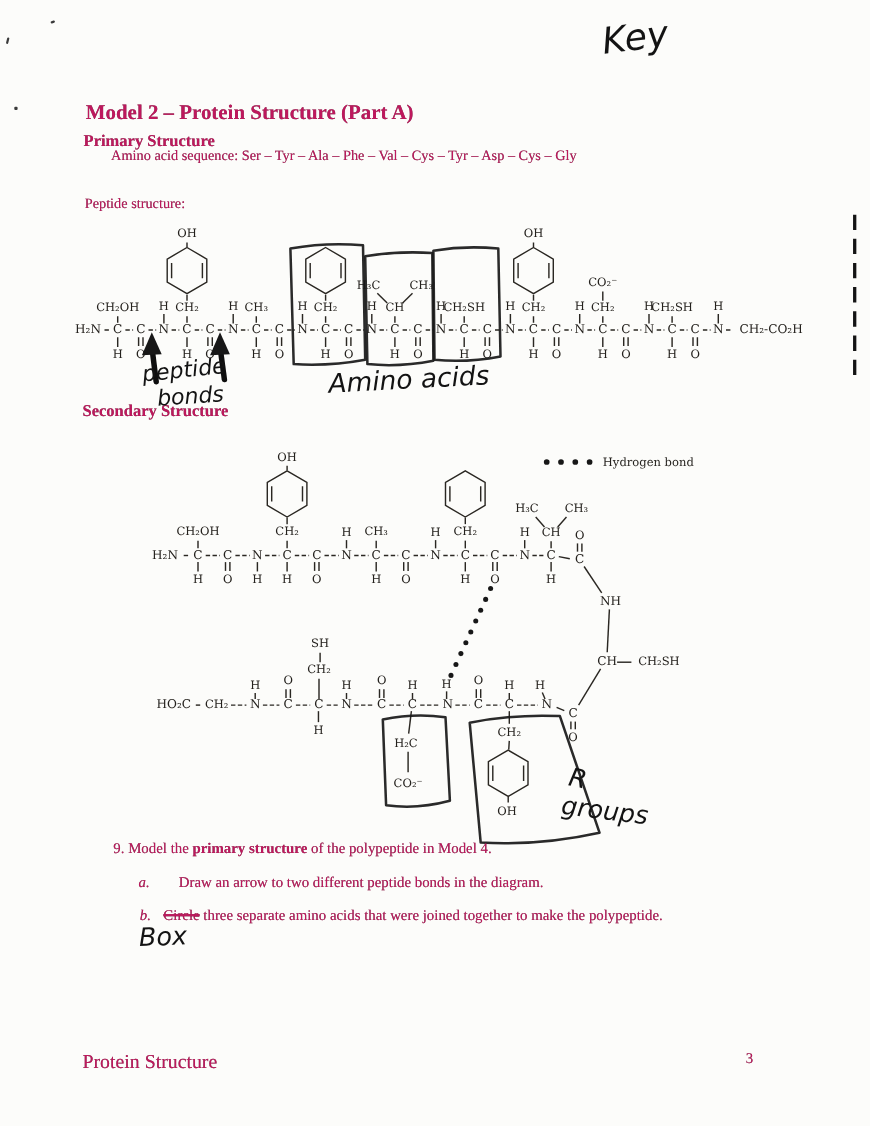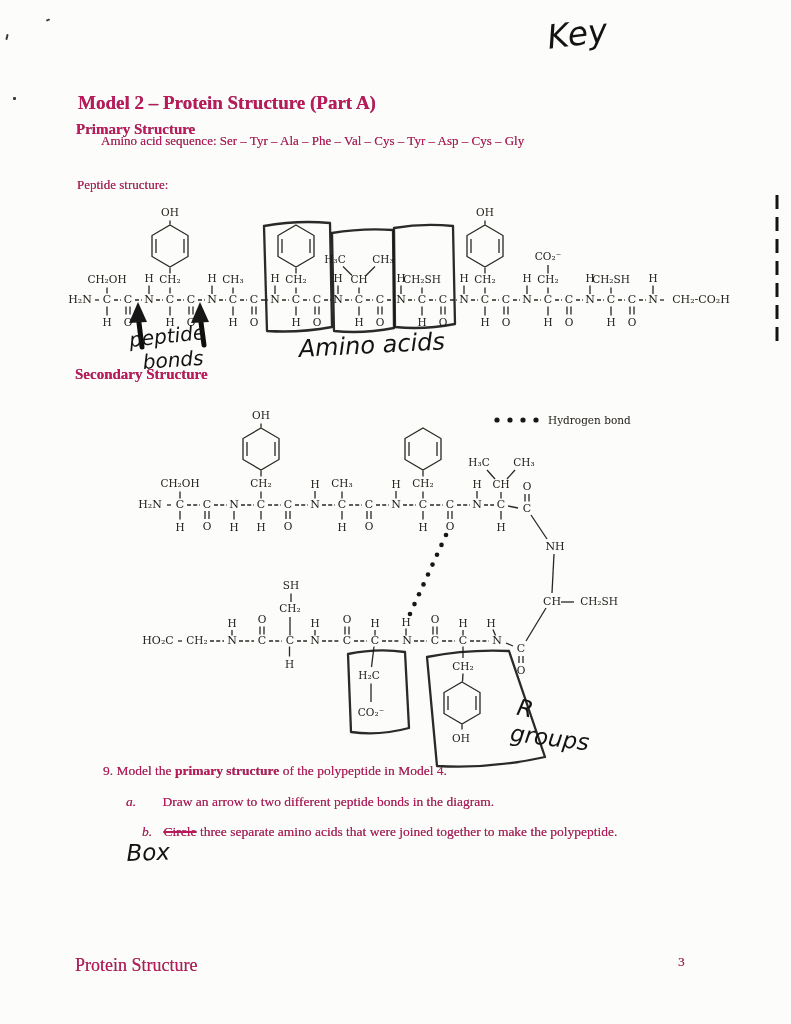--- a/index.html
+++ b/index.html
@@ -449,21 +449,21 @@
   <span class="hw" style="left:512px;top:720px;font-size:23px;transform:rotate(7deg);">groups</span>
 
   <div class="print" style="left:103px;top:763px;font-size:13.5px;">
     <span>9.</span><span> </span>
     <span>Model the </span><span class="b">primary structure</span><span> of the polypeptide in Model 4.</span>
   </div>
   <div class="print" style="left:126px;top:794px;font-size:13.5px;">
     <span class="i">a.</span>
     <span style="margin-left:23px;">Draw an arrow to two different peptide bonds in the diagram.</span>
   </div>
-  <div class="print" style="left:142px;top:824px;font-size:13.5px;">
+  <div class="print" style="left:127px;top:824px;font-size:13.5px;">
     <span class="i">b.</span>
     <span class="strike" style="margin-left:8px;">Circle</span><span> three separate amino acids that were joined together to make the polypeptide.</span>
   </div>
   <span class="hw" style="left:126px;top:840px;font-size:23px;transform:rotate(-2deg);">Box</span>
 
   <div class="print" style="left:75px;top:955px;font-size:18px;">Protein Structure</div>
   <div class="print" style="left:678px;top:954px;font-size:13.5px;">3</div>
 
   <div class="speck" style="left:6px;top:34px;width:2px;height:6px;transform:rotate(14deg);"></div>
   <div class="speck" style="left:13px;top:97px;width:3px;height:3px;"></div>

